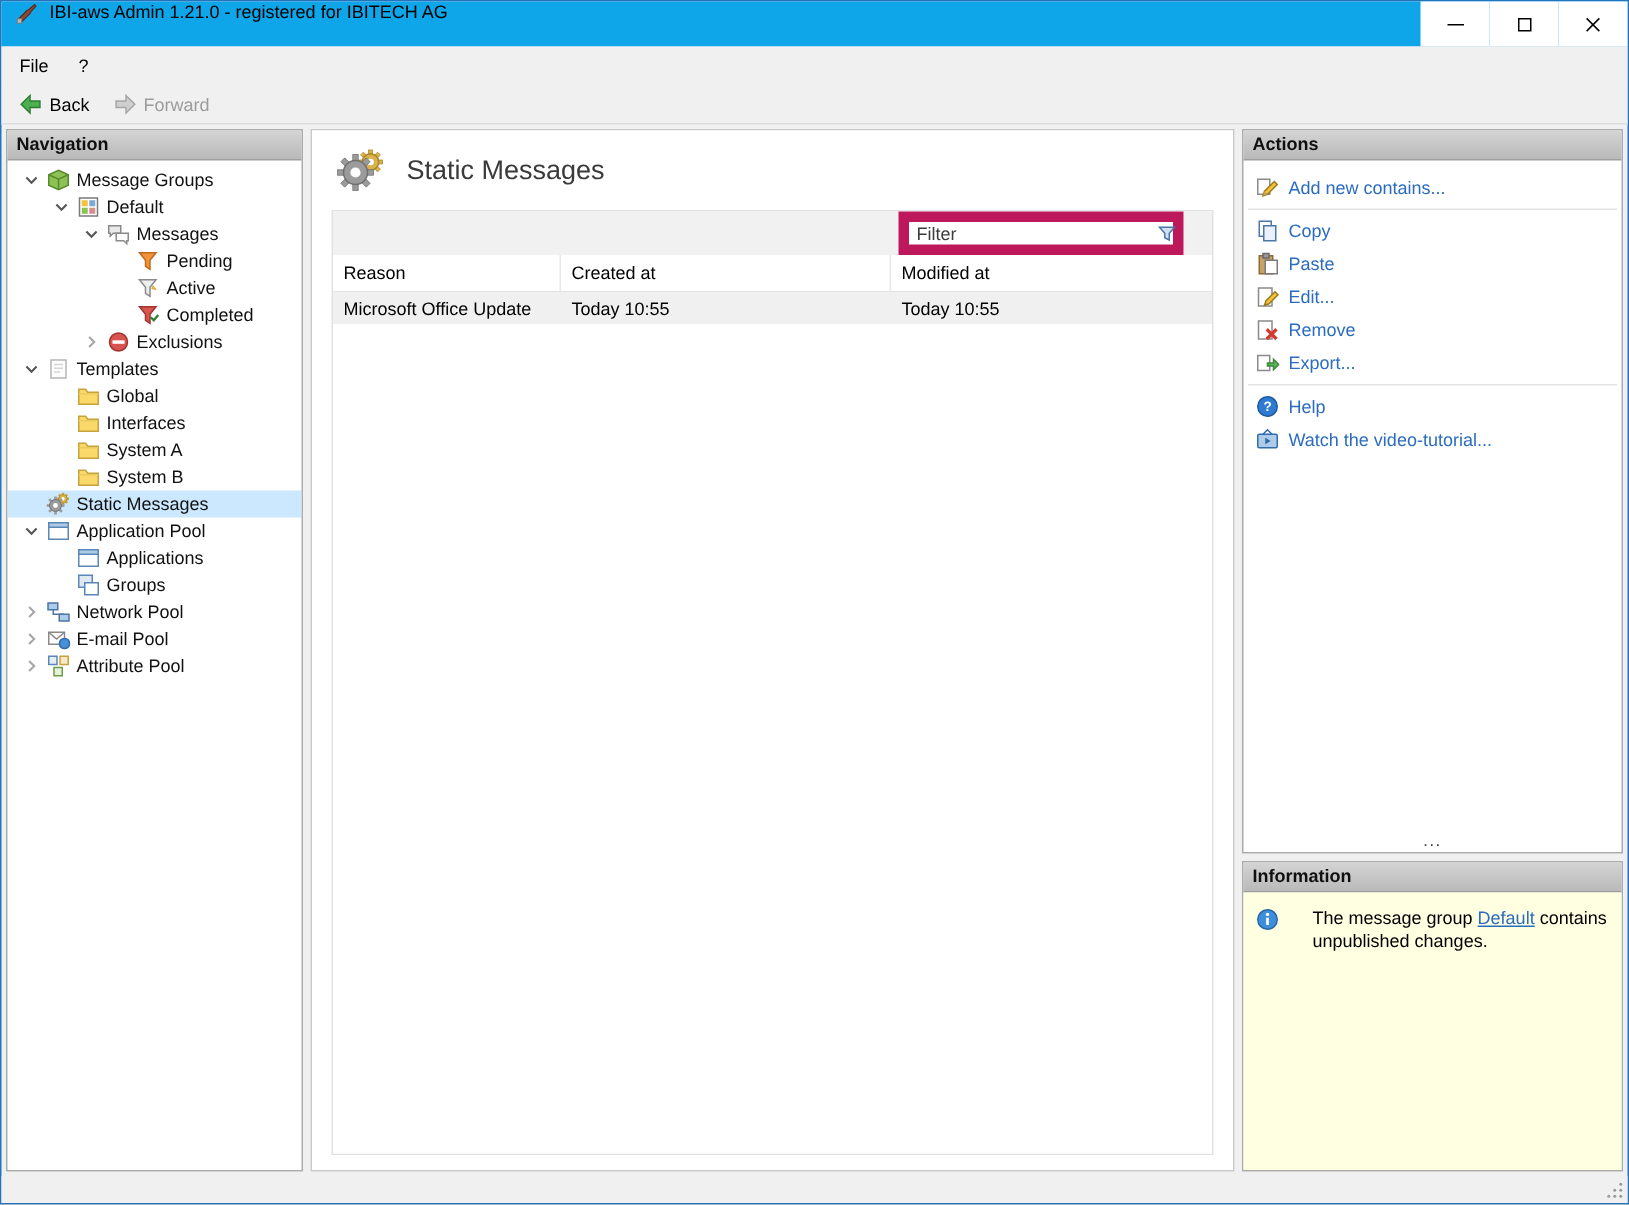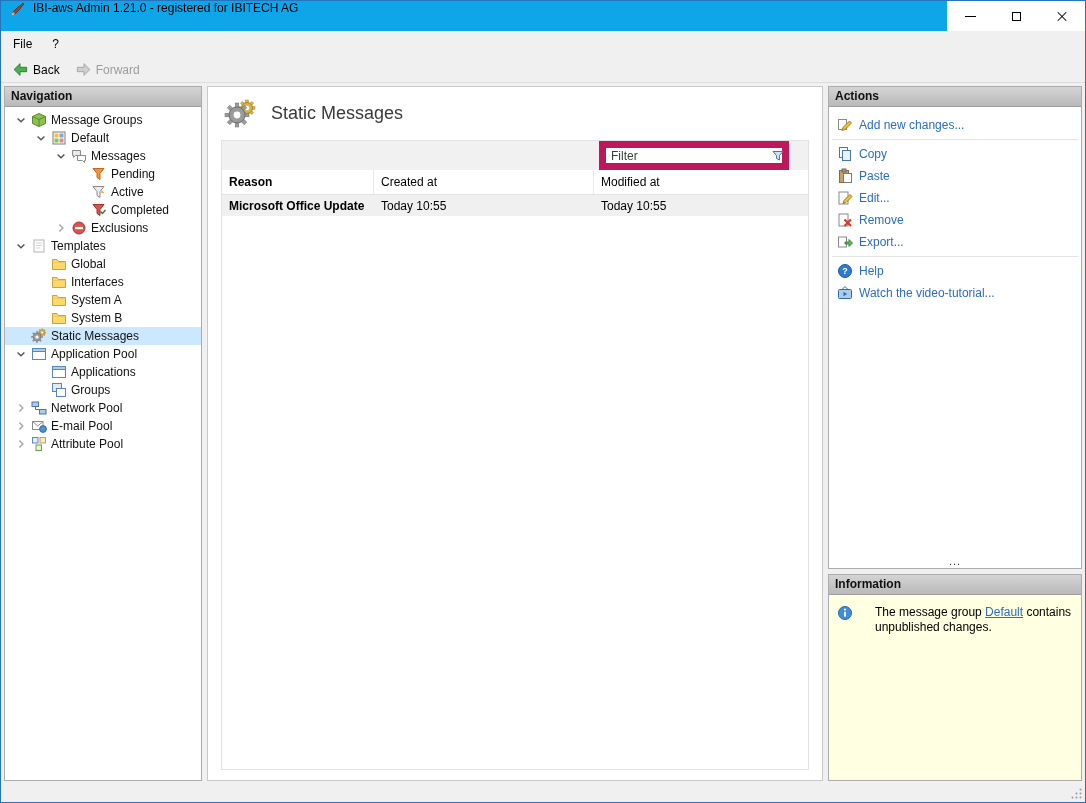--- a/index.html
+++ b/index.html
@@ -45,21 +45,21 @@
   .content-title { font-size:18px; color:#3a3a3a; font-weight:400; }
   .table-region { flex:1; margin:0 13px 10px; border:1px solid #e2e2e2; display:flex; flex-direction:column; min-height:0; }
   .filter-row { flex:0 0 27px; background:#f1f1f1; display:flex; align-items:center; justify-content:flex-end; padding-right:19px; }
   .filter-box { width:190px; height:29px; background:#fff; border:7px solid #be185d; display:flex; align-items:center; }
   .filter-input { flex:1; border:none; outline:none; font-size:12px; padding:0 5px; background:transparent; height:100%; font-family:inherit; color:#222; }
   .filter-input::placeholder { color:#3c3c3c; opacity:1; }
   .filter-funnel { margin-right:4px; display:flex; cursor:pointer; }
   .thead { flex:0 0 25px; display:flex; border-bottom:1px solid #e2e2e2; background:#fff; }
   .th { display:flex; align-items:center; padding-left:7px; font-size:12px; color:#000; border-right:1px solid #e8e8e8; }
   .th:last-child { border-right:none; }
-  .col-0 { width:152px;font-weight:bold; } .col-1 { width:220px; } .col-2 { flex:1; }
+  .col-0 { width:152px; } .col-1 { width:220px; } .col-2 { flex:1; }
   .trow { flex:0 0 21px; display:flex; background:#f0f0f0; cursor:default; }
   .td { display:flex; align-items:center; padding-left:7px; font-size:12px; color:#000; }
   .tfill { flex:1; background:#fff; }
 
   .right-col { flex:0 0 254px; display:flex; flex-direction:column; gap:5px; min-height:0; }
   .actions-panel { flex:1; position:relative; }
   .action-list { padding-top:7px; }
   .action-item { height:22px; display:flex; align-items:center; gap:6px; padding-left:8px; font-size:12px; color:#2b6cc0; cursor:pointer; }
   .action-icon { width:16px; height:16px; flex:0 0 16px; display:flex; }
   .action-sep { border-top:1px solid #e4e4e4; margin:3px 3px; }
@@ -452,21 +452,21 @@
         <div class="action-list">
 
           <div class="action-item">
             <span class="action-icon">
                 <svg width="16" height="16" viewBox="0 0 16 16">
                   <rect x="1.5" y="2.5" width="8" height="10" fill="#fff" stroke="#8a8a8a"></rect>
                   <path d="M5 13.5l1-3 6.5-6.5 2 2L8 12.5z" fill="#f3c13a" stroke="#9a7b1a"></path>
                   <path d="M5 13.5l1-3 2 2z" fill="#caa24a"></path>
                 </svg>
               </span>
-            <span>Add new changes...</span>
+            <span>Add new contains...</span>
           </div>
           <div class="action-sep"></div>
 
           <div class="action-item">
             <span class="action-icon">
                 <svg width="16" height="16" viewBox="0 0 16 16">
                   <rect x="2.5" y="1.5" width="8" height="10" fill="#fff" stroke="#4a76a8"></rect>
                   <rect x="5.5" y="4.5" width="8" height="10" fill="#eaf1fa" stroke="#4a76a8"></rect>
                 </svg>
               </span>

